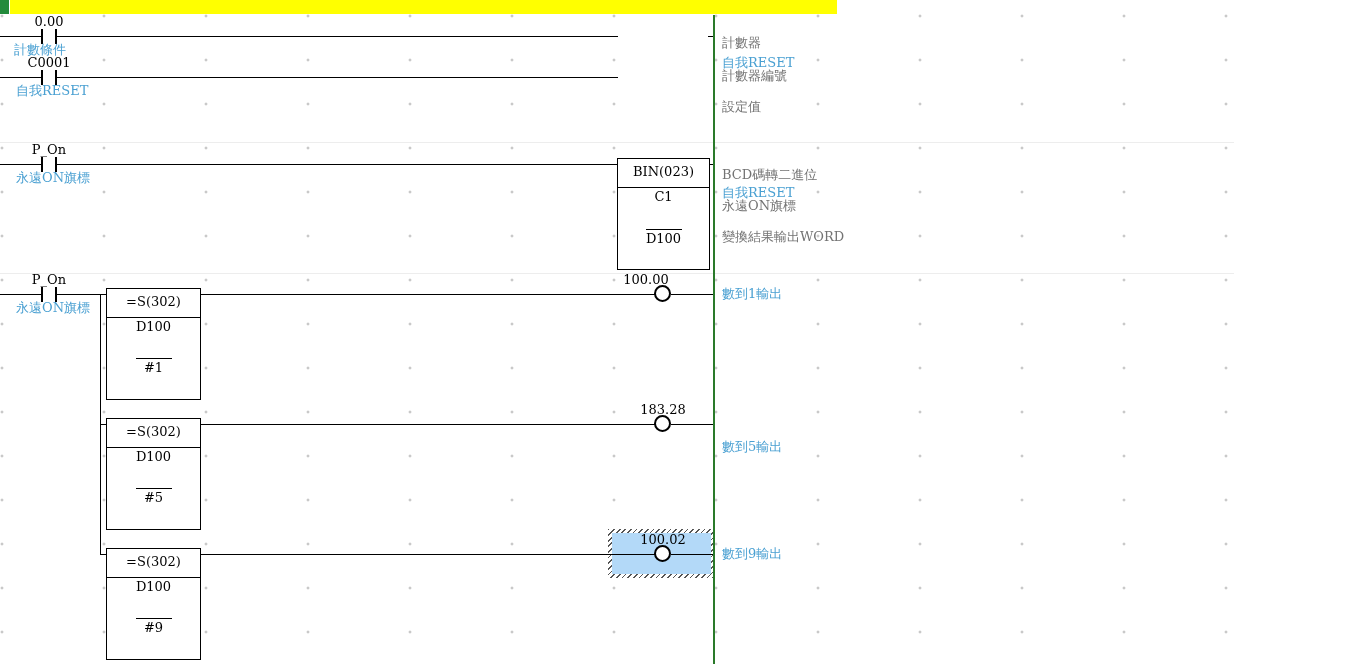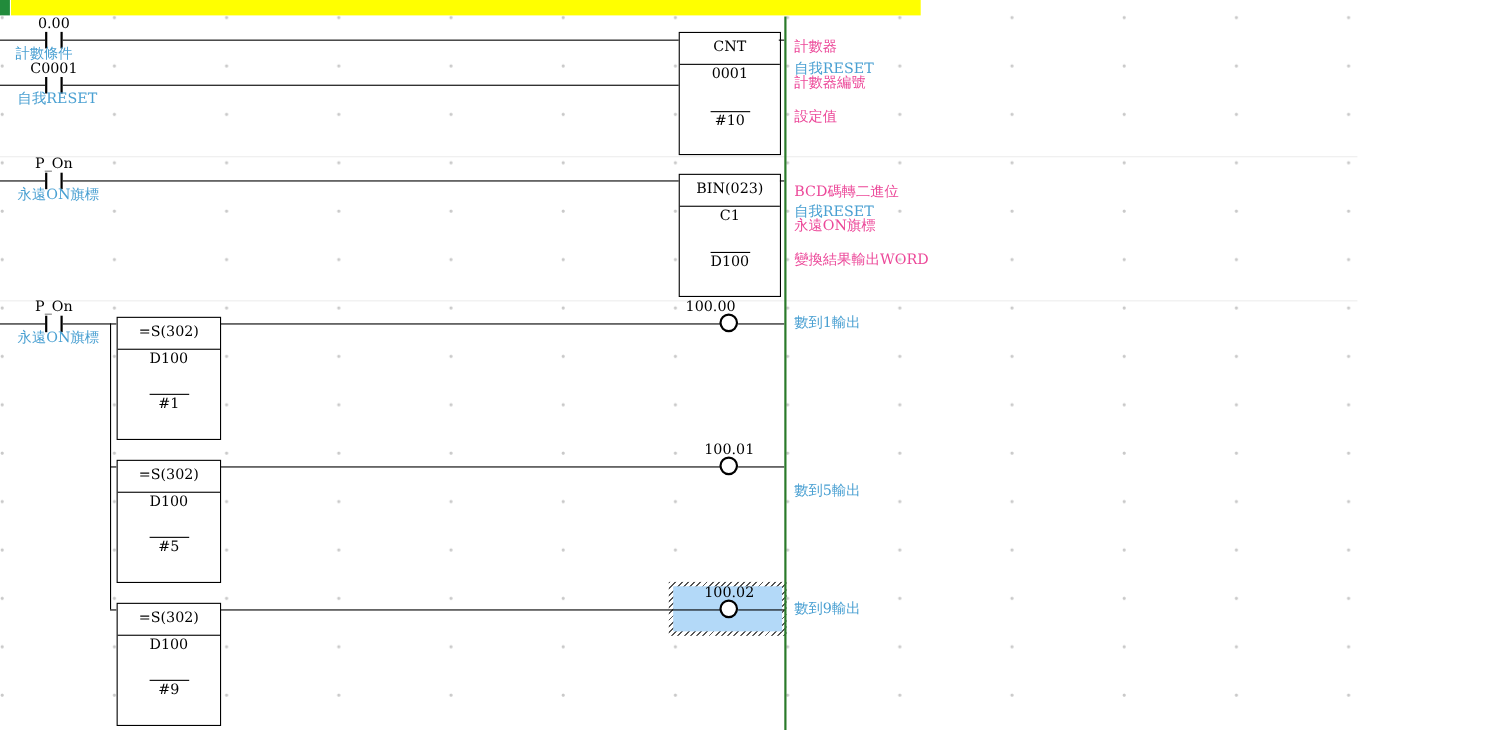--- a/index.html
+++ b/index.html
@@ -7,21 +7,21 @@
           font-family:"DejaVu Serif","Liberation Serif",serif;}
   .grid{position:absolute;left:0;top:14px;width:1366px;height:650px;
         background-image:radial-gradient(circle at 2px 2px,#c9c9c9 1px,rgba(0,0,0,0) 1.8px);
         background-size:102px 44px;}
   .sepline{position:absolute;left:0;width:1366px;height:1px;background:#ededed;}
   .h{position:absolute;height:1px;background:#000;}
   .v{position:absolute;width:1px;background:#000;}
   .cbar{position:absolute;width:2px;height:15px;background:#000;}
   .lbl{position:absolute;font-size:13px;color:#000;text-align:center;white-space:nowrap;line-height:14px;}
   .cmt{position:absolute;font-size:13px;color:#4aa0d2;white-space:nowrap;line-height:14px;}
-  .rc{position:absolute;left:722px;font-size:13px;color:#ec4899;white-space:nowrap;line-height:14px;}
+  .rc{position:absolute;left:722px;font-size:13px;color:#737373;white-space:nowrap;line-height:14px;}
   .rc.blue{color:#4aa0d2;}
   .blk{position:absolute;width:91px;height:110px;border:1px solid #000;background:#fff;}
   .blk .title{position:absolute;top:5px;left:0;right:0;text-align:center;font-size:13px;}
   .blk .bsep{position:absolute;left:0;right:0;top:28px;height:1px;background:#000;}
   .blk .op{position:absolute;left:0;right:0;text-align:center;font-size:13px;line-height:14px;}
   .blk .ov{position:absolute;left:50%;margin-left:-18px;width:36px;height:1px;background:#000;}
   .coil{position:absolute;width:13px;height:13px;border:2px solid #000;border-radius:50%;background:#fff;}
   .bus{position:absolute;left:713px;top:15px;width:2px;height:649px;background:#2a7a2a;}
   .topmarker{position:absolute;left:0;top:0;width:9px;height:14px;}
   .topbar{position:absolute;left:10px;top:0;width:827px;height:14px;}
@@ -48,27 +48,20 @@
   <div class="lbl" style="left:19px;top:15px;width:60px">0.00</div>
   <div class="cmt" style="left:14px;top:43px">計數條件</div>
 
   <div class="h" style="left:0;top:77px;width:41px"></div>
   <div class="h" style="left:57px;top:77px;width:561px"></div>
   <div class="cbar" style="left:41px;top:70px"></div>
   <div class="cbar" style="left:55px;top:70px"></div>
   <div class="lbl" style="left:19px;top:56px;width:60px">C0001</div>
   <div class="cmt" style="left:16px;top:84px">自我RESET</div>
 
-  <div class="blk" style="left:617px;top:29px">
-    <div class="title">CNT</div>
-    <div class="bsep"></div>
-    <div class="op" style="top:31px">0001</div>
-    <div class="ov" style="top:71px"></div>
-    <div class="op" style="top:74px">#10</div>
-  </div>
   <div class="h" style="left:708px;top:36px;width:5px"></div>
 
   <div class="rc" style="top:36px">計數器</div>
   <div class="rc blue" style="top:56px">自我RESET</div>
   <div class="rc" style="top:69px">計數器編號</div>
   <div class="rc" style="top:100px">設定值</div>
 
   <div class="h" style="left:0;top:164px;width:41px"></div>
   <div class="h" style="left:57px;top:164px;width:561px"></div>
   <div class="cbar" style="left:41px;top:157px"></div>
@@ -117,21 +110,21 @@
   <div class="blk" style="left:106px;top:418px;width:93px">
     <div class="title">=S(302)</div>
     <div class="bsep"></div>
     <div class="op" style="top:31px">D100</div>
     <div class="ov" style="top:69px"></div>
     <div class="op" style="top:72px">#5</div>
   </div>
   <div class="h" style="left:200px;top:424px;width:455px"></div>
   <div class="h" style="left:671px;top:424px;width:42px"></div>
   <div class="coil" style="left:654px;top:415px"></div>
-  <div class="lbl" style="left:628px;top:403px;width:70px">100.01</div>
+  <div class="lbl" style="left:628px;top:403px;width:70px">183.28</div>
   <div class="rc blue" style="top:440px">數到5輸出</div>
 
   <div class="blk" style="left:106px;top:548px;width:93px">
     <div class="title">=S(302)</div>
     <div class="bsep"></div>
     <div class="op" style="top:31px">D100</div>
     <div class="ov" style="top:69px"></div>
     <div class="op" style="top:72px">#9</div>
   </div>
   <div class="selbox">

